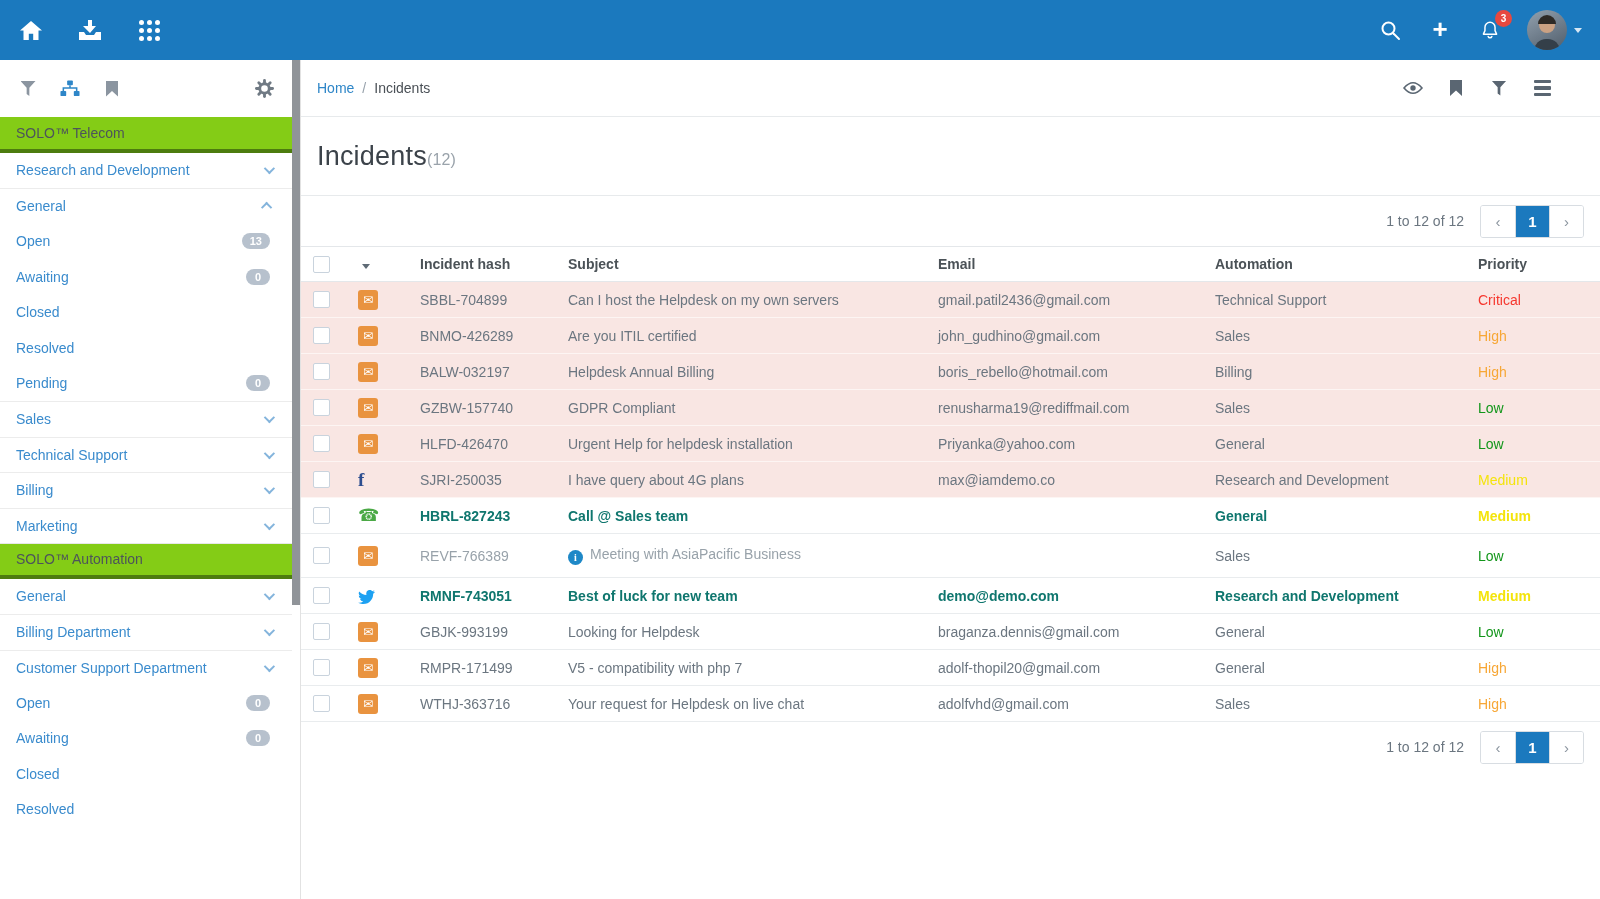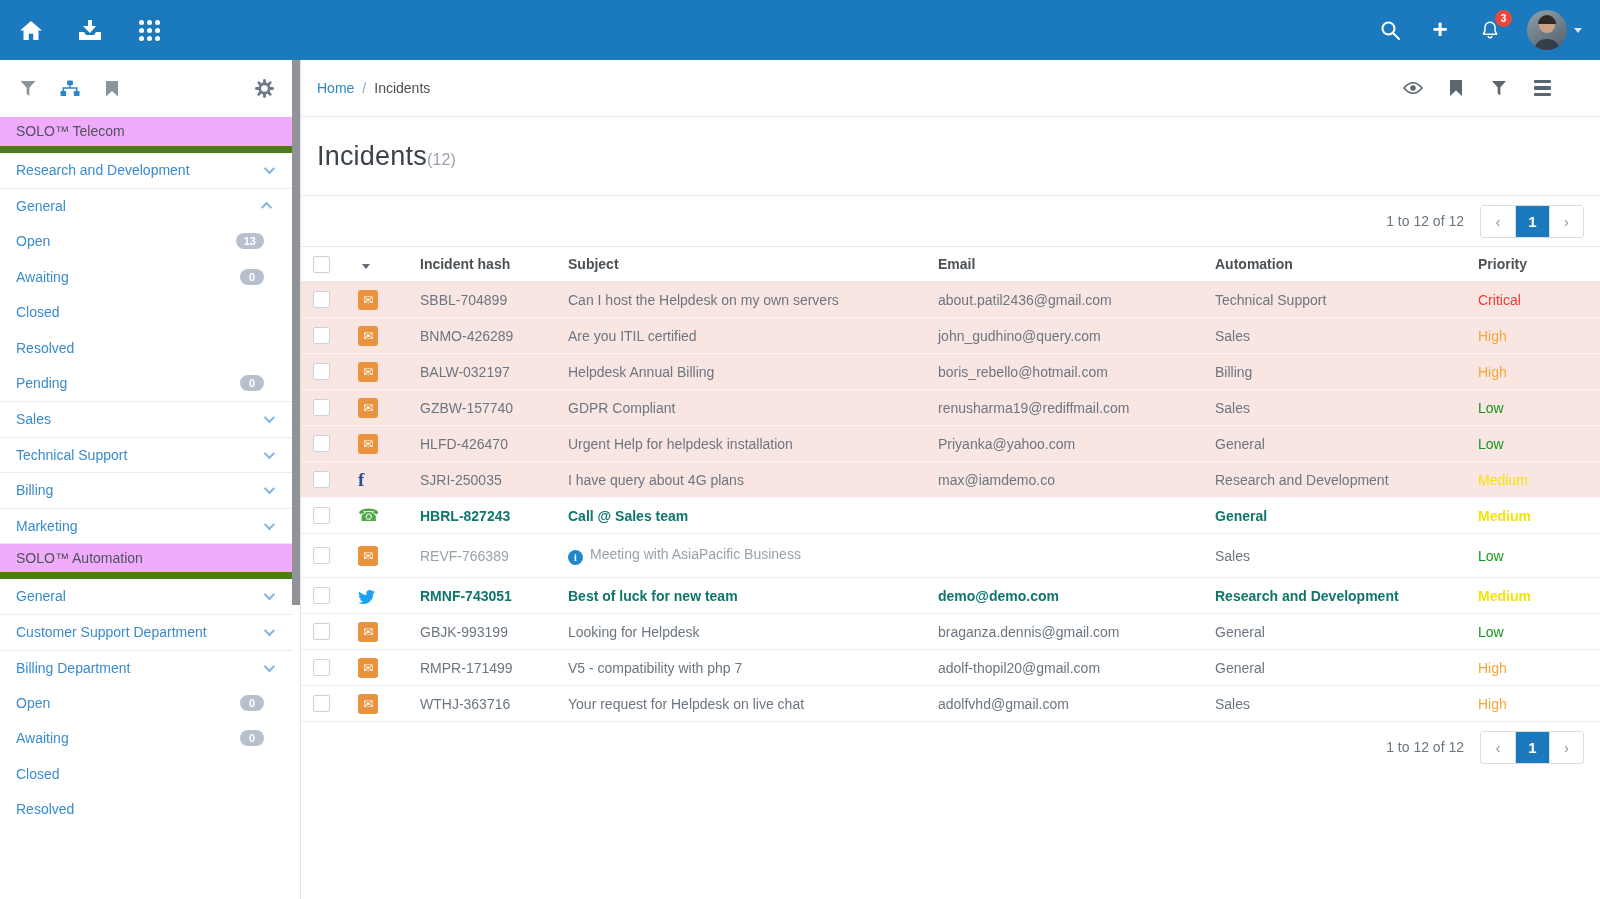--- a/index.html
+++ b/index.html
@@ -31,27 +31,27 @@
   .scroll-strip { width:9px; position:relative; background:#fff; border-right:1px solid #e2e2e2; flex:none; }
   .scroll-thumb { position:absolute; top:0; left:0; width:8px; height:545px; background:#909499; cursor:grab; }
   .main { flex:1; background:#fff; display:flex; flex-direction:column; }
 
   
   .sb-toolbar { height:57px; display:flex; align-items:center; padding:0 18px; gap:22px; }
   .sb-toolbar .spacer { flex:1; }
   .funnel { width:15px; height:15px; background:#8b95a0;
     clip-path:polygon(0 0,100% 0,59% 45%,59% 100%,41% 86%,41% 45%); }
   .sb-item { height:35.5px; display:flex; align-items:center; padding:0 16px; }
-  .sb-item.header { background:#f0abfc; color:#4d545b; border-top:1px solid #e8e8e8; border-bottom:7px solid #4d7c0f; }
+  .sb-item.header { background:#84cc16; color:#4d545b; border-top:1px solid #e8e8e8; border-bottom:4px solid #4d7c0f; }
   .sb-item.dept { border-top:1px solid #ececec; }
   .sb-item.header + .sb-item.dept, .sb-item:first-child { border-top:none; }
   .sb-item.dept .lbl, .sb-item.status .lbl { color:#3a8bcd; cursor:pointer; }
   .sb-item .lbl { flex:1; white-space:nowrap; overflow:hidden; }
   .sb-badge { background:#b7c1cd; color:#fff; font-size:11px; font-weight:700; border-radius:10px;
-    padding:2px 8px; margin-right:12px; min-width:24px; text-align:center; }
+    padding:2px 8px; margin-right:6px; min-width:24px; text-align:center; }
   .chev { width:8px; height:8px; border-right:2px solid #84b4dc; border-bottom:2px solid #84b4dc;
     margin-right:4px; cursor:pointer; flex:none; }
   .chev.down { transform:rotate(45deg) translateY(-2px); }
   .chev.up { transform:rotate(-135deg) translateY(-2px); }
 
   
   .crumb-bar { height:57px; border-bottom:1px solid #e7eaec; display:flex; align-items:center; padding:0 16px; }
   .crumb-bar a { color:#2e86c8; text-decoration:none; cursor:pointer; }
   .crumb-sep { color:#97a1ab; margin:0 8px; }
   .crumb-cur { color:#4a5056; }
@@ -240,25 +240,25 @@
           <span class="chev down"></span>
         </div>
         <div class="sb-item header">
           <span class="lbl">SOLO™ Automation</span>
         </div>
         <div class="sb-item dept">
           <span class="lbl">General</span>
           <span class="chev down"></span>
         </div>
         <div class="sb-item dept">
+          <span class="lbl">Billing Department</span>
+          <span class="chev down"></span>
+        </div>
+        <div class="sb-item dept">
           <span class="lbl">Customer Support Department</span>
-          <span class="chev down"></span>
-        </div>
-        <div class="sb-item dept">
-          <span class="lbl">Billing Department</span>
           <span class="chev down"></span>
         </div>
         <div class="sb-item status">
           <span class="lbl">Open</span>
           <span class="sb-badge">0</span>
         </div>
         <div class="sb-item status">
           <span class="lbl">Awaiting</span>
           <span class="sb-badge">0</span>
         </div>
@@ -334,30 +334,30 @@
           <th>Automation</th>
           <th>Priority</th>
         </tr>
       </thead>
       <tbody id="rows">
           <tr class="unread ">
             <td class="c-check"><span class="checkbox"></span></td>
             <td><span class="chan email">✉</span></td>
             <td class="b m">SBBL-704899</td>
             <td class="b m">Can I host the Helpdesk on my own servers</td>
-            <td class="b">about.patil2436@gmail.com</td>
+            <td class="b">gmail.patil2436@gmail.com</td>
             <td class="b">Technical Support</td>
             <td style="color: rgb(246, 55, 46);">Critical</td>
           </tr>
           <tr class="unread ">
             <td class="c-check"><span class="checkbox"></span></td>
             <td><span class="chan email">✉</span></td>
             <td class="b m">BNMO-426289</td>
             <td class="b m">Are you ITIL certified</td>
-            <td class="b">john_gudhino@query.com</td>
+            <td class="b">john_gudhino@gmail.com</td>
             <td class="b">Sales</td>
             <td style="color: rgb(247, 167, 54);">High</td>
           </tr>
           <tr class="unread ">
             <td class="c-check"><span class="checkbox"></span></td>
             <td><span class="chan email">✉</span></td>
             <td class="b m">BALW-032197</td>
             <td class="b m">Helpdesk Annual Billing</td>
             <td class="b">boris_rebello@hotmail.com</td>
             <td class="b">Billing</td>

